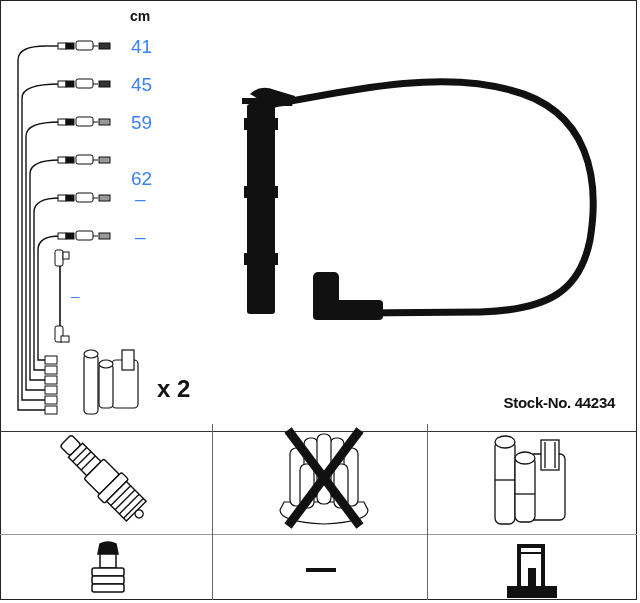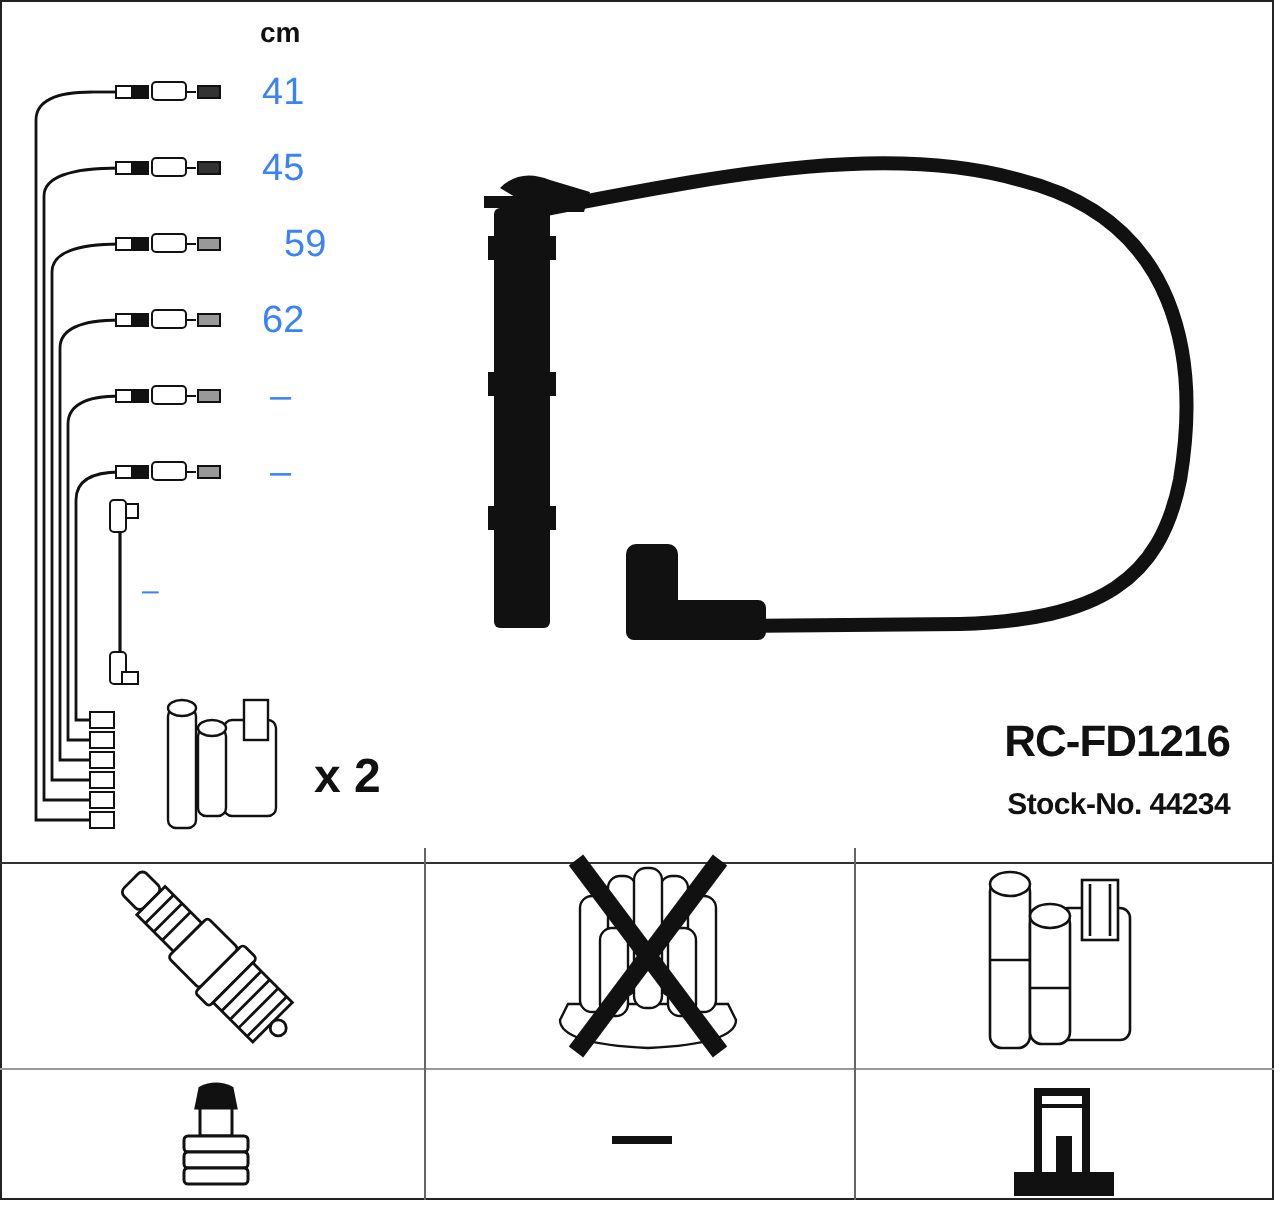--- a/index.html
+++ b/index.html
@@ -92,22 +92,22 @@
       <rect x="45" y="366" width="12" height="8"></rect>
       <rect x="45" y="376" width="12" height="8"></rect>
       <rect x="45" y="386" width="12" height="8"></rect>
       <rect x="45" y="396" width="12" height="8"></rect>
       <rect x="45" y="406" width="12" height="8"></rect>
     </g>
   </svg>
 
   <span class="len-label" style="left:131px;top:36px;">41</span>
   <span class="len-label" style="left:131px;top:74px;text-align:center;">45</span>
-  <span class="len-label" style="left:131px;top:112px;margin-left:11px;">59</span>
-  <span class="len-label" style="left:131px;top:150px;">62</span>
+  <span class="len-label" style="left:131px;top:112px;">59</span>
+  <span class="len-label" style="left:131px;top:168px;">62</span>
   <span class="len-label" style="left:135px;top:188px;">–</span>
   <span class="len-label" style="left:135px;top:226px;">–</span>
   <span class="len-label" style="left:71px;top:287px;font-size:15px;">–</span>
 
   <svg width="60" height="70" style="left:82px;top:346px;">
     <g fill="#fff" stroke="#111" stroke-width="1.2">
       <rect x="30" y="14" width="26" height="48" rx="4"></rect>
       <rect x="40" y="4" width="12" height="20"></rect>
       <rect x="2" y="8" width="14" height="60" rx="4"></rect>
       <ellipse cx="9" cy="8" rx="7" ry="4"></ellipse>
@@ -127,21 +127,20 @@
     <rect x="54" y="58" width="4" height="12" fill="#111"></rect>
     <rect x="24" y="126" width="4" height="12" fill="#111"></rect>
     <rect x="54" y="126" width="4" height="12" fill="#111"></rect>
     <rect x="24" y="193" width="4" height="12" fill="#111"></rect>
     <rect x="54" y="193" width="4" height="12" fill="#111"></rect>
 
     <rect x="93" y="212" width="26" height="48" rx="5" fill="#111"></rect>
     <rect x="93" y="240" width="70" height="20" rx="4" fill="#111"></rect>
   </svg>
 
-  <span class="title">RC-FD1216</span>
   <span class="stock">Stock-No. 44234</span>
 </div>
 
 <div class="grid">
   <div class="hline" style="top:110px;"></div>
 </div>
 <div class="vline" style="left:212px;"></div>
 <div class="vline" style="left:427px;"></div>
 
 <div class="cell" style="left:0;top:424px;width:212px;height:110px;">

